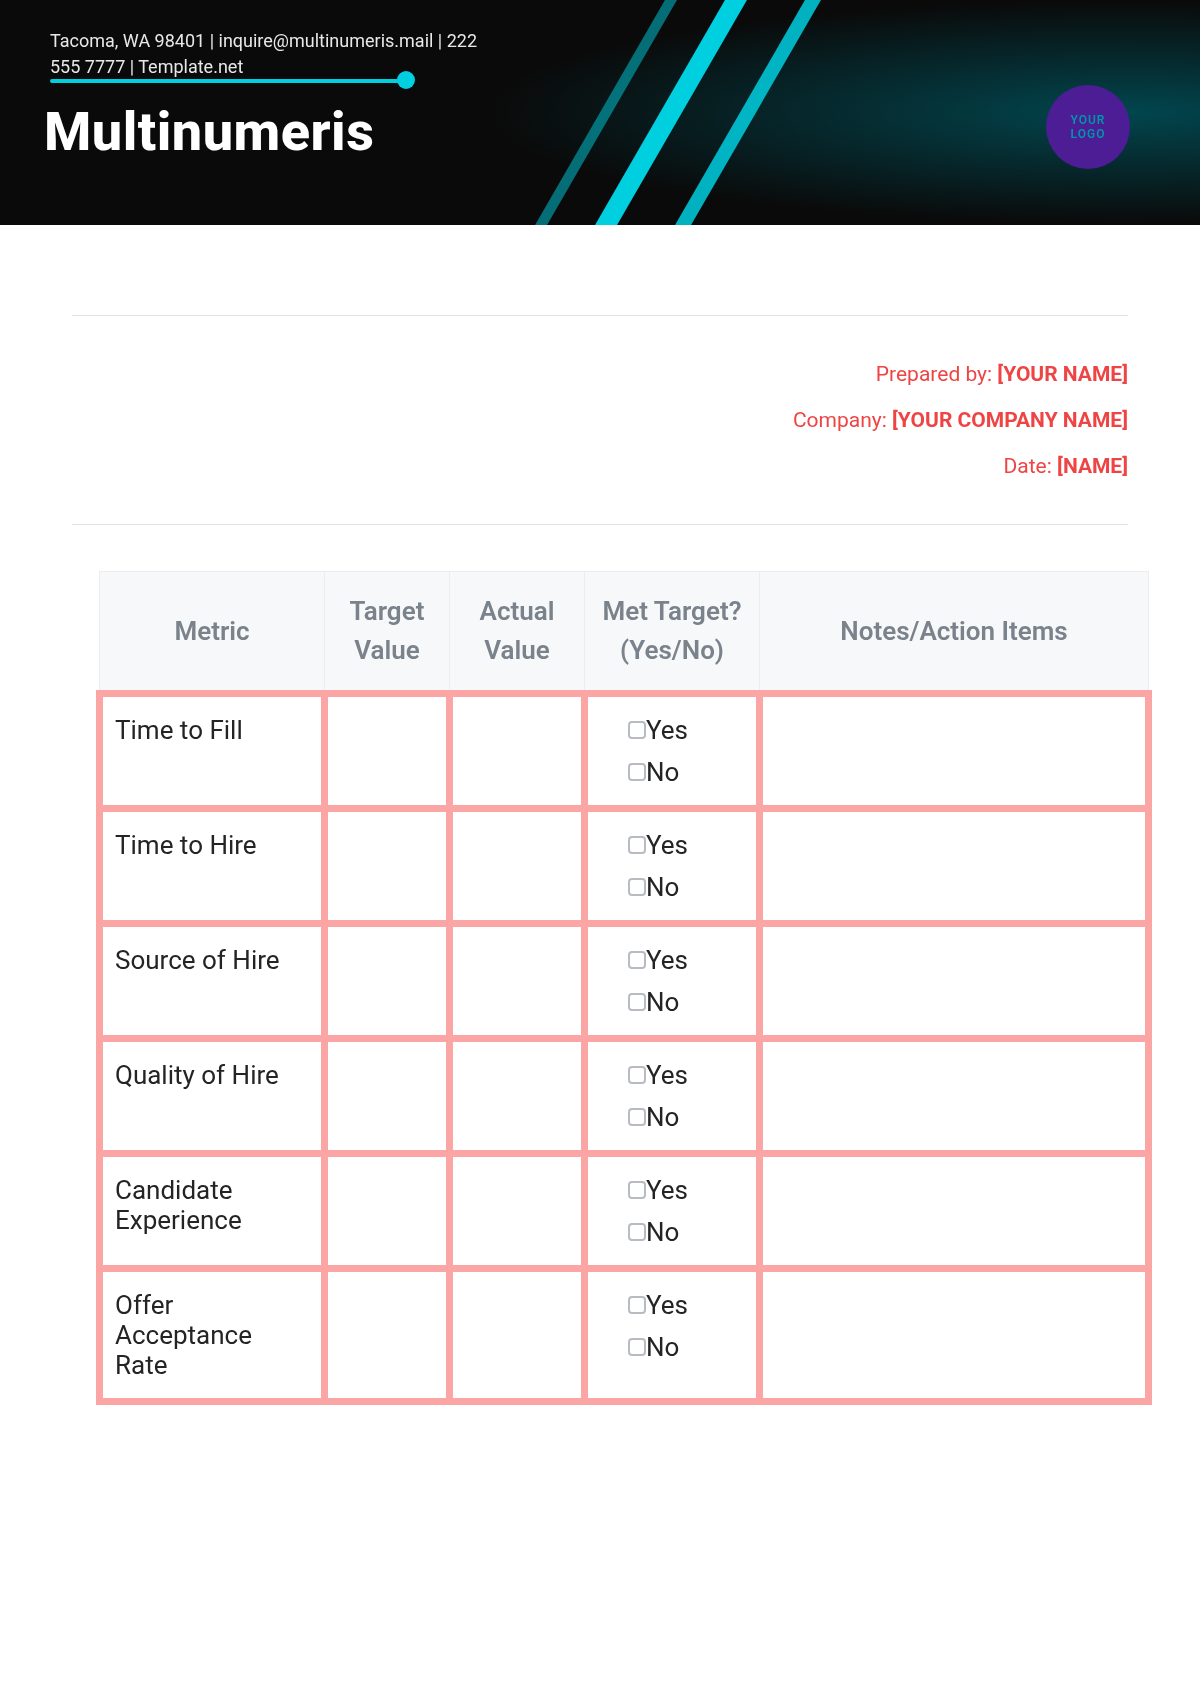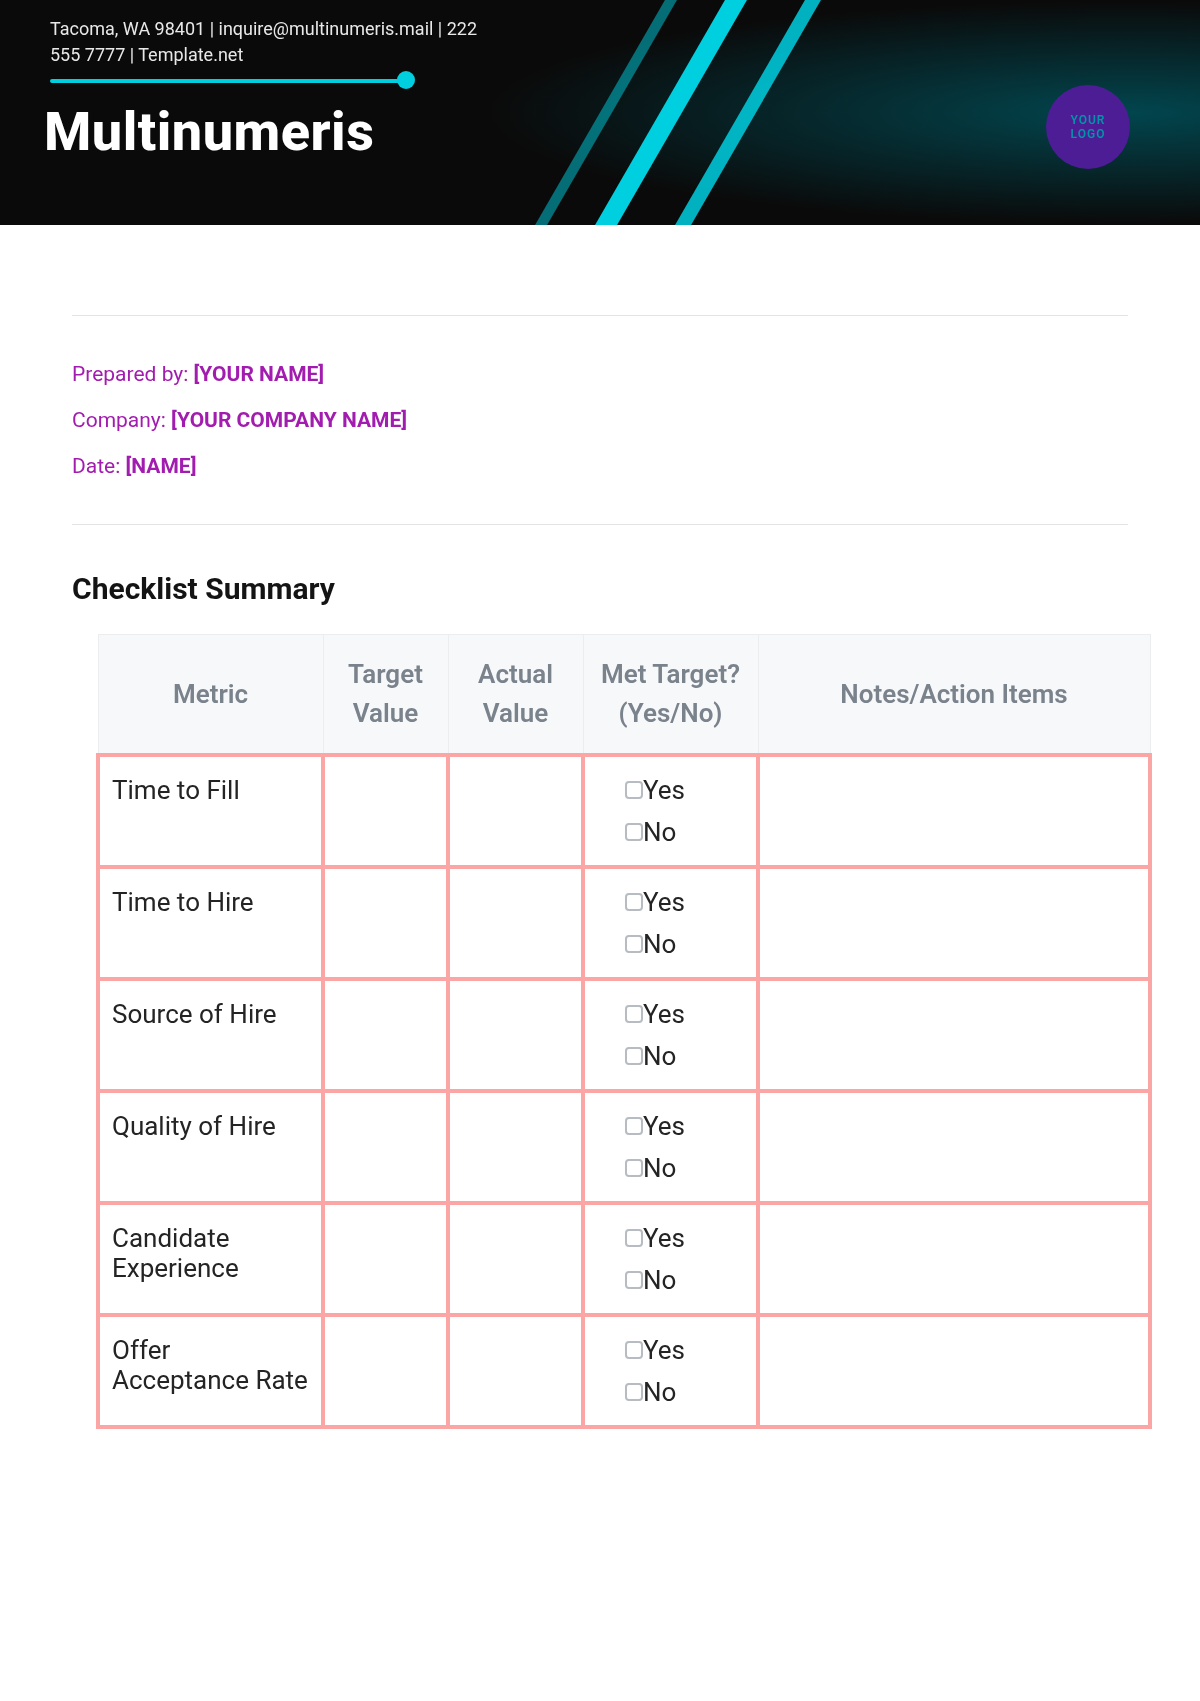--- a/index.html
+++ b/index.html
@@ -26,21 +26,21 @@
     top: -50px;
     bottom: -50px;
     width: 24px;
     transform: skewX(-30deg);
   }
   .diag1 { left: 600px; background: #00cfe0; opacity: 0.5; width: 12px; }
   .diag2 { left: 660px; background: #00cfe0; width: 22px; }
   .diag3 { left: 740px; background: #00cfe0; opacity: 0.85; width: 16px; }
   .meta-line {
     position: absolute;
-    top: 16px; left: 50px;
+    top: 28px; left: 50px;
     color: #e8e8e8;
     font-size: 18px;
     line-height: 1.45;
     max-width: 430px;
   }
   .accent-rule {
     position: absolute;
     top: 79px; left: 50px;
     width: 355px;
     height: 4px;
@@ -89,22 +89,23 @@
     color: #141414;
     margin-bottom: 46px;
   }
   .hr {
     border: none;
     border-top: 1px solid #e3e3e3;
     margin: 0 0 46px 0;
   }
   .field-line {
     font-size: 21px;
-    color: #a21caf;
+    color: #ef4444;
     margin-bottom: 22px;
+    text-align: right;
   }
   .field-line .val { font-weight: 700; }
   .section-title {
     font-size: 30px;
     font-weight: 700;
     margin: 18px 0 28px 0;
     color: #141414;
   }
   table {
     width: 100%;
@@ -115,21 +116,21 @@
   thead th {
     background: #f7f8fa;
     color: #7a828c;
     font-weight: 600;
     text-align: center;
     padding: 20px 10px;
     border: 1px solid #ecedef;
     line-height: 1.5;
   }
   tbody td {
-    border: 4px solid #fca5a5;
+    border: 7px solid #fca5a5;
     padding: 18px 12px;
     vertical-align: top;
     color: #242424;
   }
   tbody td:first-child { text-align: left; }
   .yn {
     display: flex;
     flex-direction: column;
     gap: 12px;
     align-items: flex-start;
@@ -175,21 +176,20 @@
   </div>
   <div class="field-line">
     <span>Company: </span><span class="val">[YOUR COMPANY NAME]</span>
   </div>
   <div class="field-line" style="margin-bottom:46px;">
     <span>Date: </span><span class="val">[NAME]</span>
   </div>
 
   <hr class="hr">
 
-  <h2 class="section-title">Checklist Summary</h2>
 
   <table>
     <thead>
       <tr>
         <th class="col-metric">Metric</th>
         <th class="col-tv">Target Value</th>
         <th class="col-av">Actual Value</th>
         <th class="col-mt">Met Target? (Yes/No)</th>
         <th class="col-notes">Notes/Action Items</th>
       </tr>

